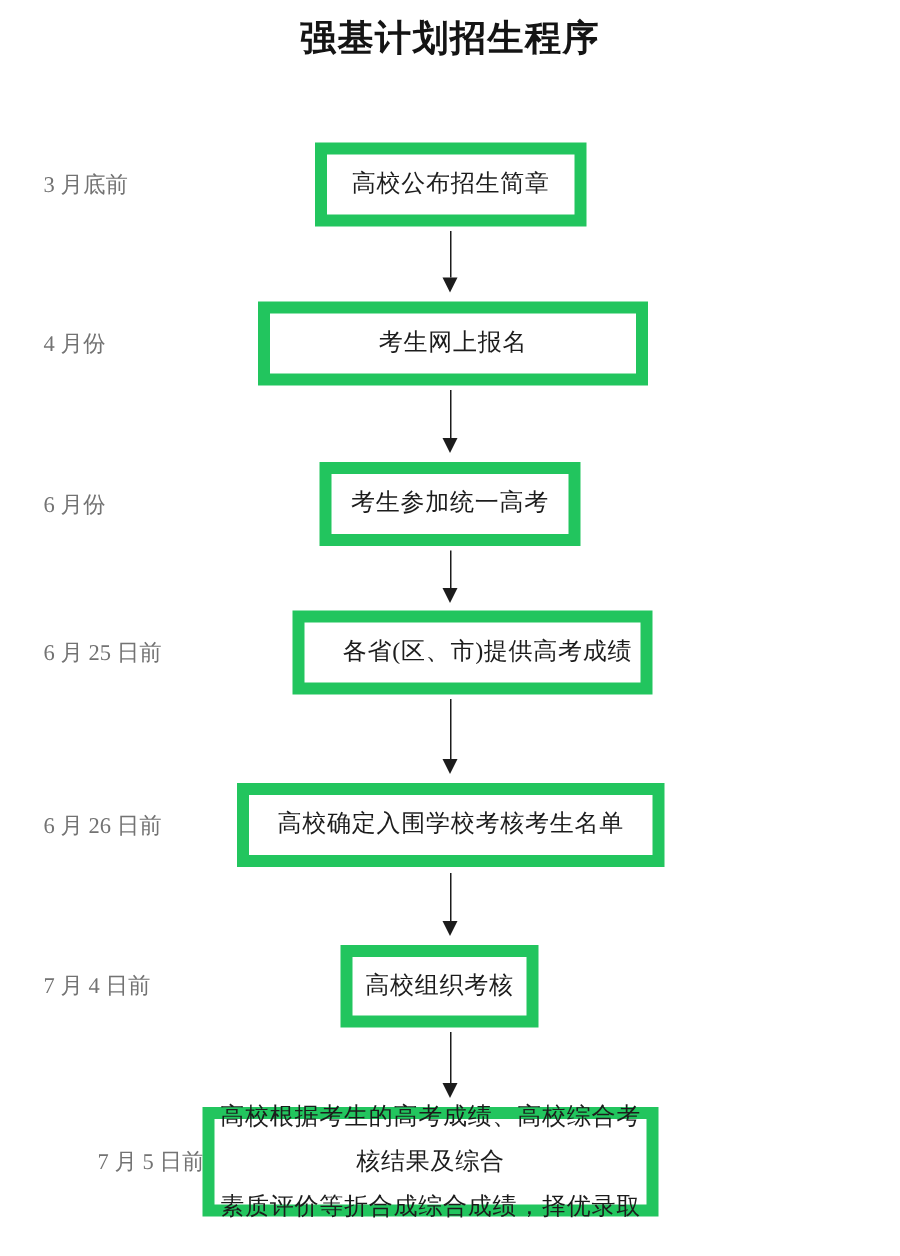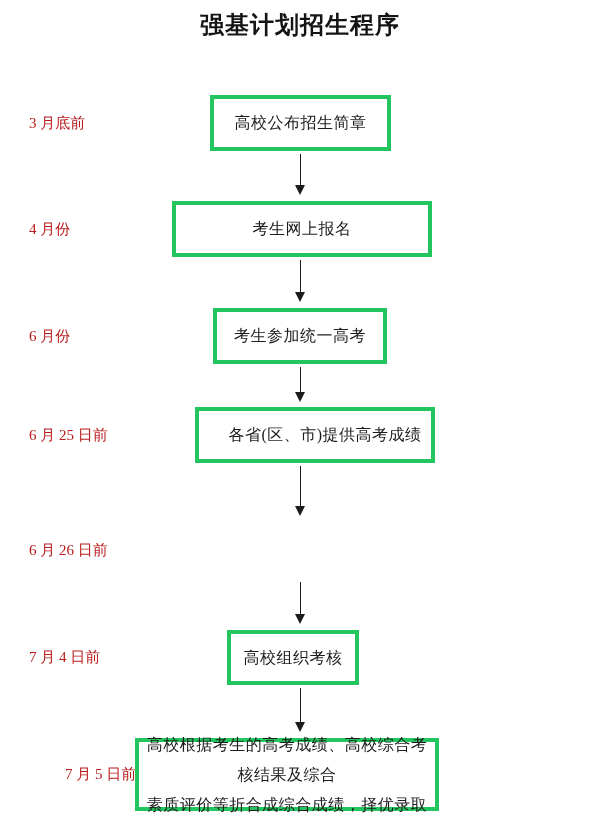--- a/index.html
+++ b/index.html
@@ -25,27 +25,27 @@
     font-weight: bold;
     font-size: 24px;
     letter-spacing: 1px;
     color: #141414;
   }
   .time-label {
     position: absolute;
     left: 29px;
     font-family: "Liberation Serif", serif;
     font-size: 15px;
-    color: #b91c1c;
+    color: #737373;
     white-space: nowrap;
   }
   .flow-box {
     position: absolute;
     box-sizing: border-box;
-    border: 4px solid #22c55e;
+    border: 8px solid #22c55e;
     background: #ffffff;
     display: flex;
     align-items: center;
     justify-content: center;
     text-align: center;
     font-family: "Liberation Serif", serif;
     font-size: 16px;
     color: #1c1c1c;
     letter-spacing: 0.5px;
     white-space: pre-line;
@@ -122,20 +122,21 @@
   </div>
 
   <div class="time-label l4">6 月 25 日前</div>
   <div class="flow-box b4">各省(区、市)提供高考成绩</div>
   <div class="arrow a4">
     <div class="arrow-line"></div>
     <div class="arrow-head"></div>
   </div>
 
   <div class="time-label l5">6 月 26 日前</div>
+  <div class="flow-box b5">高校确定入围学校考核考生名单</div>
   <div class="arrow a5">
     <div class="arrow-line"></div>
     <div class="arrow-head"></div>
   </div>
 
   <div class="time-label l6">7 月 4 日前</div>
   <div class="flow-box b6">高校组织考核</div>
   <div class="arrow a6">
     <div class="arrow-line"></div>
     <div class="arrow-head"></div>

